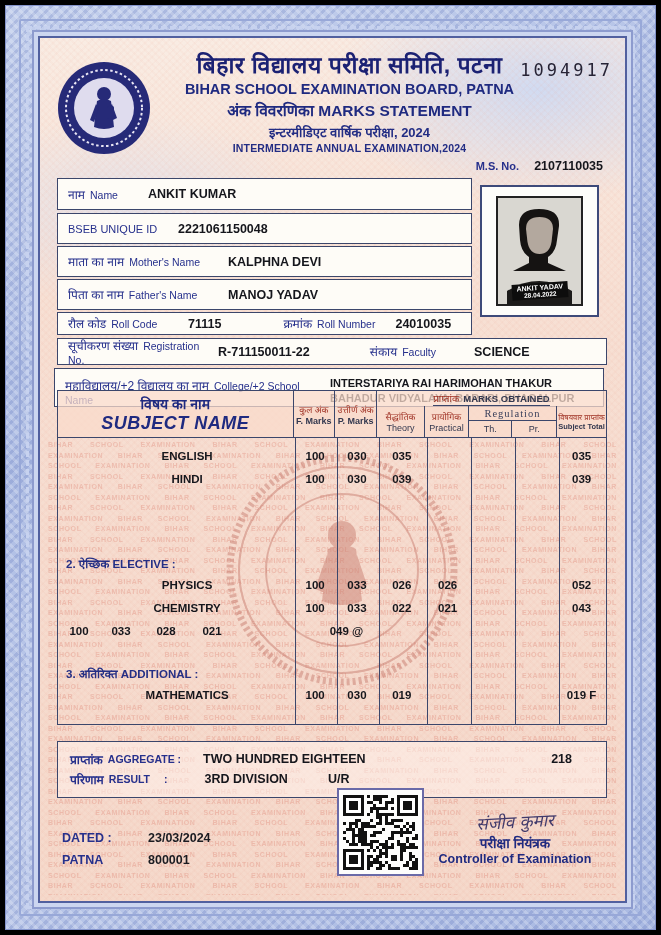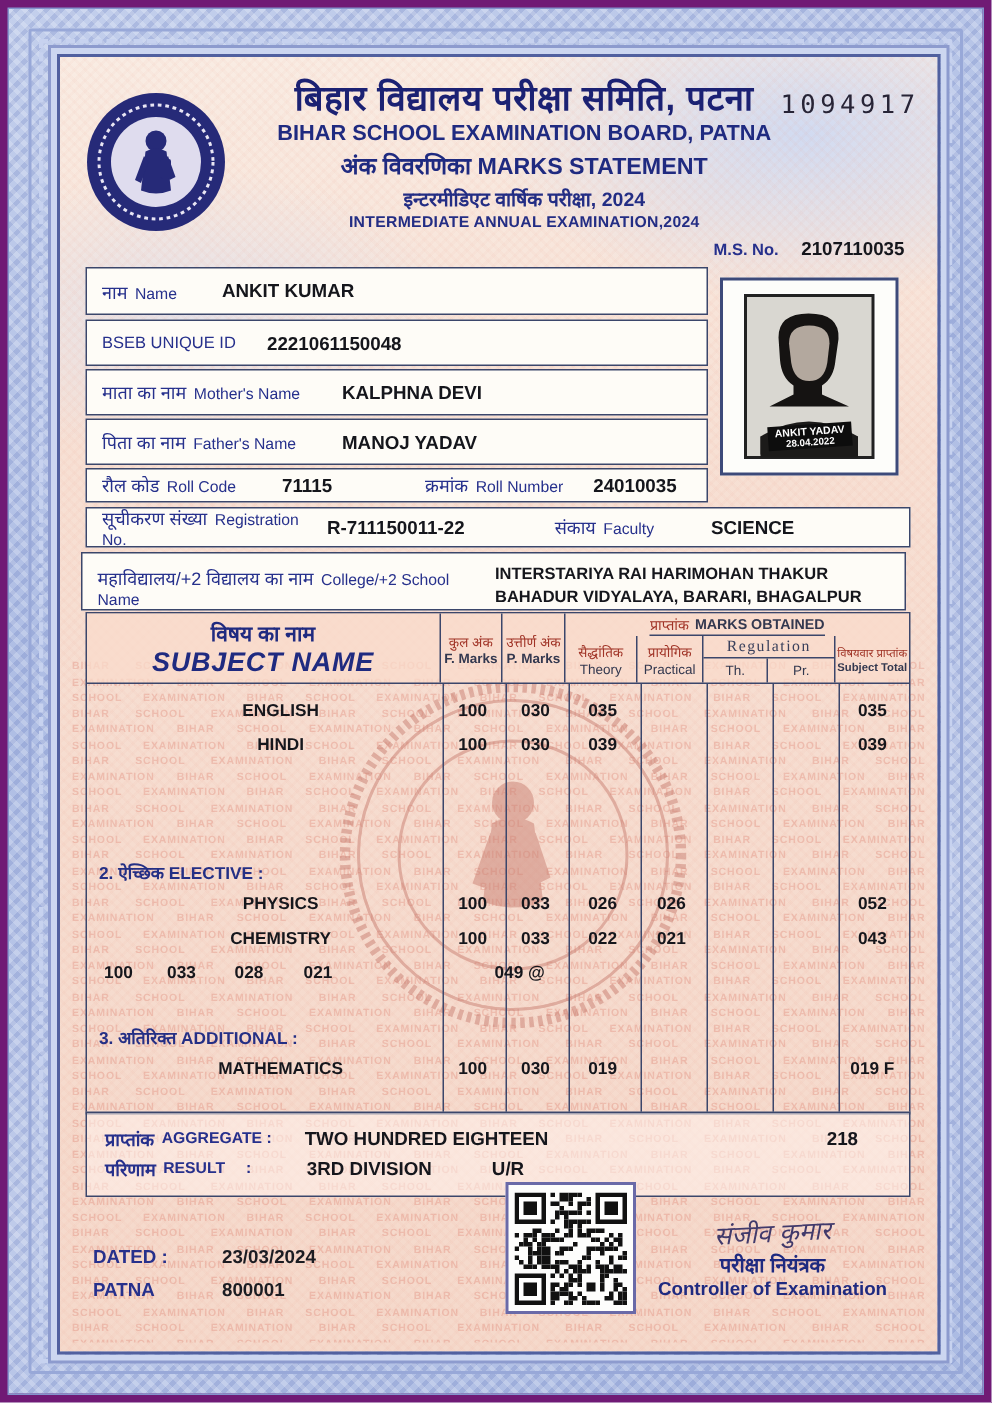--- a/index.html
+++ b/index.html
@@ -1,16 +1,16 @@
 <!DOCTYPE html>
 <html><head>
 <meta charset="utf-8">
 <style>
   html,body{margin:0;padding:0;background:#e7ebf4;font-family:"Liberation Sans","DejaVu Sans",sans-serif;}
-  #page{position:relative;width:661px;height:935px;background:#701a75;overflow:hidden;}
+  #page{position:relative;width:661px;height:935px;background:#000000;overflow:hidden;}
 
   
   .frame{position:absolute;inset:5px;border:1px solid #8494cc;
     background:
       repeating-linear-gradient(45deg, rgba(255,255,255,.20) 0 3px, rgba(255,255,255,0) 3px 7px),
       repeating-linear-gradient(-45deg, rgba(74,95,174,.18) 0 3px, rgba(74,95,174,0) 3px 7px),
       linear-gradient(160deg,#c3cfec 0%,#aebde4 40%,#bfcbea 70%,#a9b9e2 100%);} 
   .frame-ring1{position:absolute;inset:19px;border:2px solid #98a8d8;border-radius:2px;}
   .frame-ring2{position:absolute;inset:26px;border:3px dashed #c7d2ef;border-radius:2px;}
   .doc{position:absolute;left:38px;top:36px;width:585px;height:863px;
@@ -48,21 +48,21 @@
   .lh{color:#26308c;font-size:12px;}
   .le{color:#26308c;font-size:10.5px;margin-left:5px;}
   .val{color:#15161c;font-weight:bold;font-size:12.5px;}
   .lblgrp{display:inline-block;}
   .w80{width:80px;} .w110{width:110px;} .w160{width:160px;} .w120{width:120px;} .w150{width:150px;} .w265{width:265px;}
 
   .photo-box{position:absolute;left:440px;top:147px;width:119px;height:132px;background:#fdfdfa;
     border:2px solid #3d4a7a;box-sizing:border-box;display:flex;align-items:center;justify-content:center;z-index:2;}
 
   
-  .mtable{position:absolute;left:17px;top:370px;width:550px;border:1.5px solid #3b466b;box-sizing:border-box;z-index:2;}
+  .mtable{position:absolute;left:17px;top:352px;width:550px;border:1.5px solid #3b466b;box-sizing:border-box;z-index:2;}
   .thead{display:flex;height:47px;background:rgba(250,219,203,.75);border-bottom:1px solid #3b466b;box-sizing:border-box;}
   .th{box-sizing:border-box;border-right:1px solid #3b466b;display:flex;flex-direction:column;align-items:center;justify-content:center;text-align:center;}
   .th:last-child{border-right:none;}
   .th-sub{width:237px;}
   .th-sub .h1{font-size:14px;font-weight:bold;color:#1f2a80;}
   .th-sub .h2{font-size:18px;font-weight:bold;color:#1f2a80;letter-spacing:.5px;font-style:italic;}
   .th-fp{width:42px;font-size:8.5px;color:#8a2d22;}
   .th-fp .h1{color:#a03326;font-size:9px;}
   .th-fp .h2{color:#33384f;font-size:9px;font-weight:bold;}
   .th-group{width:229px;display:flex;flex-direction:column;border-right:none;}

